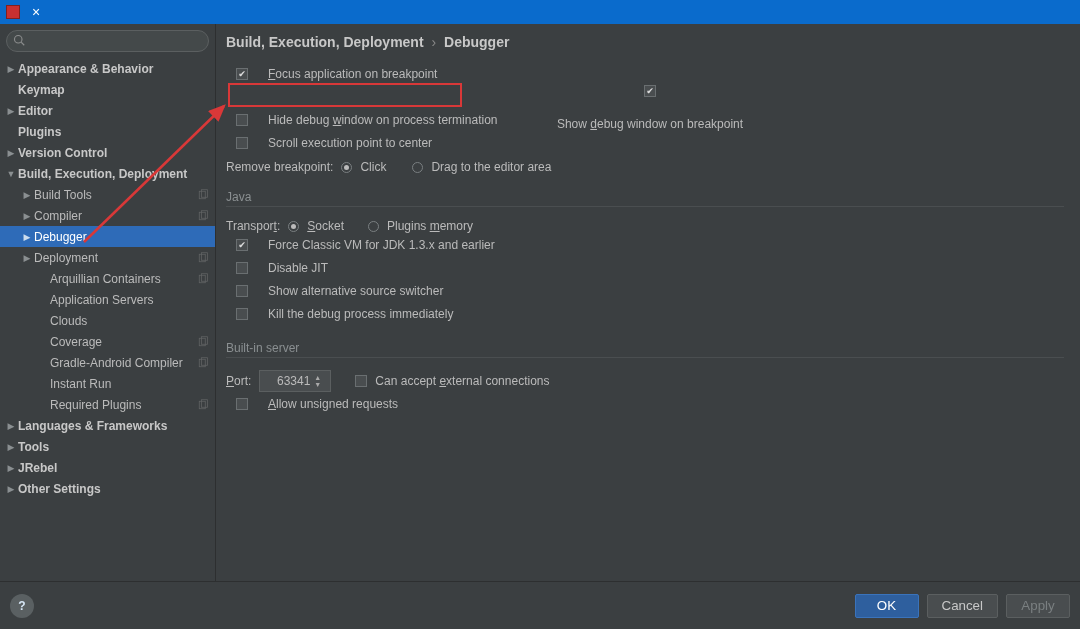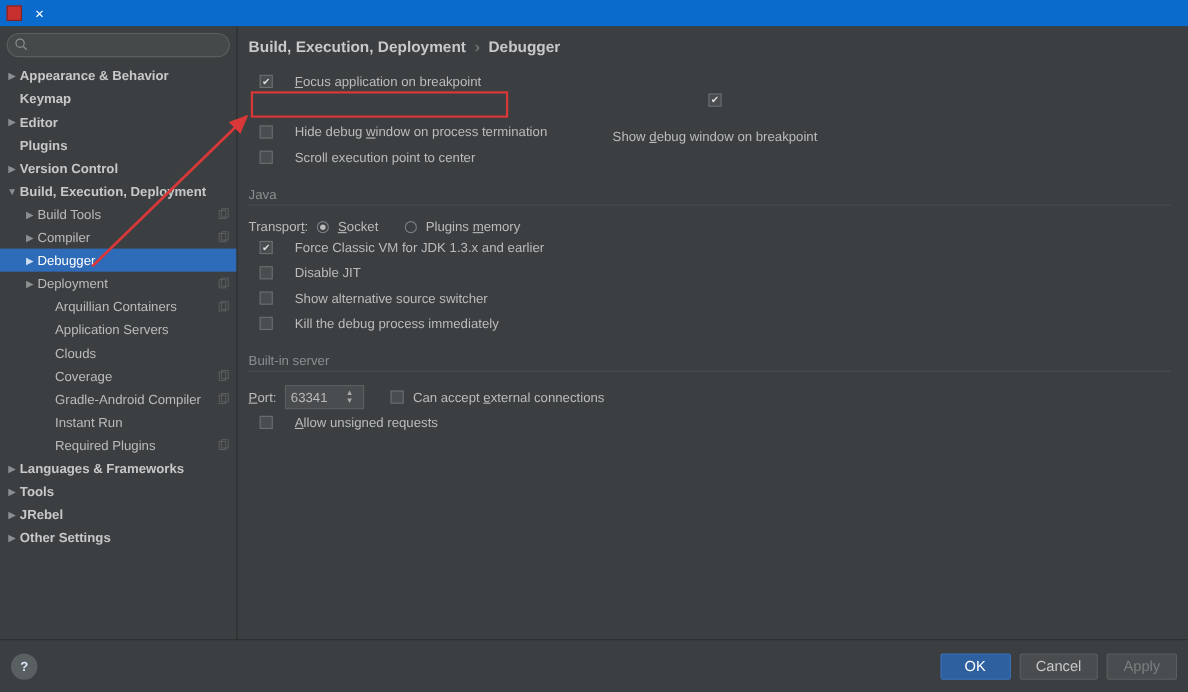--- a/index.html
+++ b/index.html
@@ -164,21 +164,21 @@
     }
     .spinner {
       width: 72px; height: 22px;
       background: #494d4f;
       border: 1px solid #5b5f60;
       display: flex;
       align-items: center;
       padding: 0 4px;
       justify-content: space-between;
     }
-    .spinner-val { flex:1; padding-right:4px; }
+    .spinner-val { flex:1; text-align:right; padding-right:4px; }
     .spinner-arrows {
       width: 12px;
       display:flex; flex-direction:column;
       font-size: 7px; line-height: 7px;
       color:#aaa;
     }
     .highlight-box {
       position: absolute;
       left: -8px; right: auto;
       top: -2px;
@@ -397,20 +397,28 @@
       <span><span>Show </span><span class="mn">d</span><span>ebug window on breakpoint</span></span>
     </div>
     <div class="opt-line">
       <span class="chk"></span>
       <span><span>Hide debug </span><span class="mn">w</span><span>indow on process termination</span></span>
     </div>
     <div class="opt-line">
       <span class="chk"></span>
       <span>Scroll execution point to center</span>
     </div>
+    <div class="inline-row" style="margin-left:0; margin-top:6px;">
+      <span>Remove breakpoint:</span>
+      <span class="radio on"></span>
+      <span>Click</span>
+      <span style="width:10px"></span>
+      <span class="radio"></span>
+      <span>Drag to the editor area</span>
+    </div>
 
     <div class="section-header">Java</div>
     <div class="inline-row" style="margin-left:0;">
       <span><span>Transpor</span><span class="mn">t</span><span>:</span></span>
       <span class="radio on"></span>
       <span><span class="mn">S</span><span>ocket</span></span>
       <span style="width:8px"></span>
       <span class="radio"></span>
       <span><span>Plugins </span><span class="mn">m</span><span>emory</span></span>
     </div>

